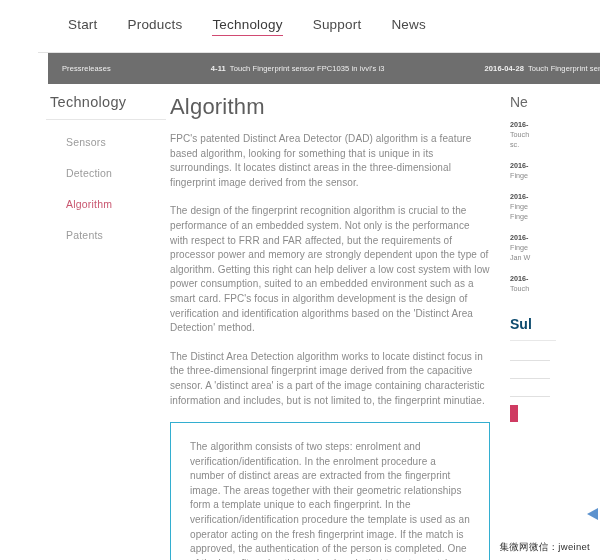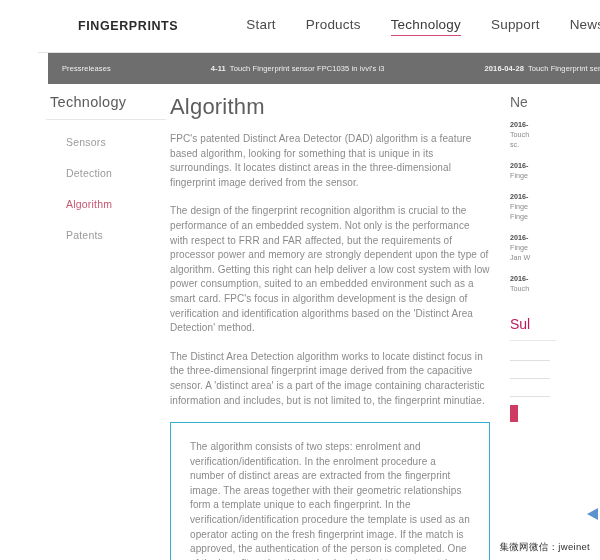--- a/index.html
+++ b/index.html
@@ -192,23 +192,24 @@
     line-height: 10px;
   }
   .news-text {
     font-size: 7.2px;
     color: #8a8a8a;
     display: block;
     line-height: 10px;
   }
   .sub-head {
     font-size: 14px;
-    color: #be185d;
+    color: #0c4a6e;
     margin: 22px 0 8px 0;
     white-space: nowrap;
+    font-weight: bold;
   }
   .sub-rule {
     height: 1px;
     background: #e8e8e8;
     width: 46px;
     margin-bottom: 10px;
   }
   .sub-field {
     height: 9px;
     border-bottom: 1px solid #e0e0e0;
@@ -243,21 +244,20 @@
     font-size: 9.5px;
     color: #2f2f2f;
     letter-spacing: 0.3px;
     white-space: nowrap;
   }
 </style>
 </head>
 <body>
 
 <div class="header">
-  <div class="logo">FINGERPRINTS</div>
   <div class="nav">
     <div class="nav-item">Start</div>
     <div class="nav-item">Products</div>
     <div class="nav-item active">Technology</div>
     <div class="nav-item">Support</div>
     <div class="nav-item">News</div>
   </div>
 </div>
 
 <div class="ticker-wrap">

